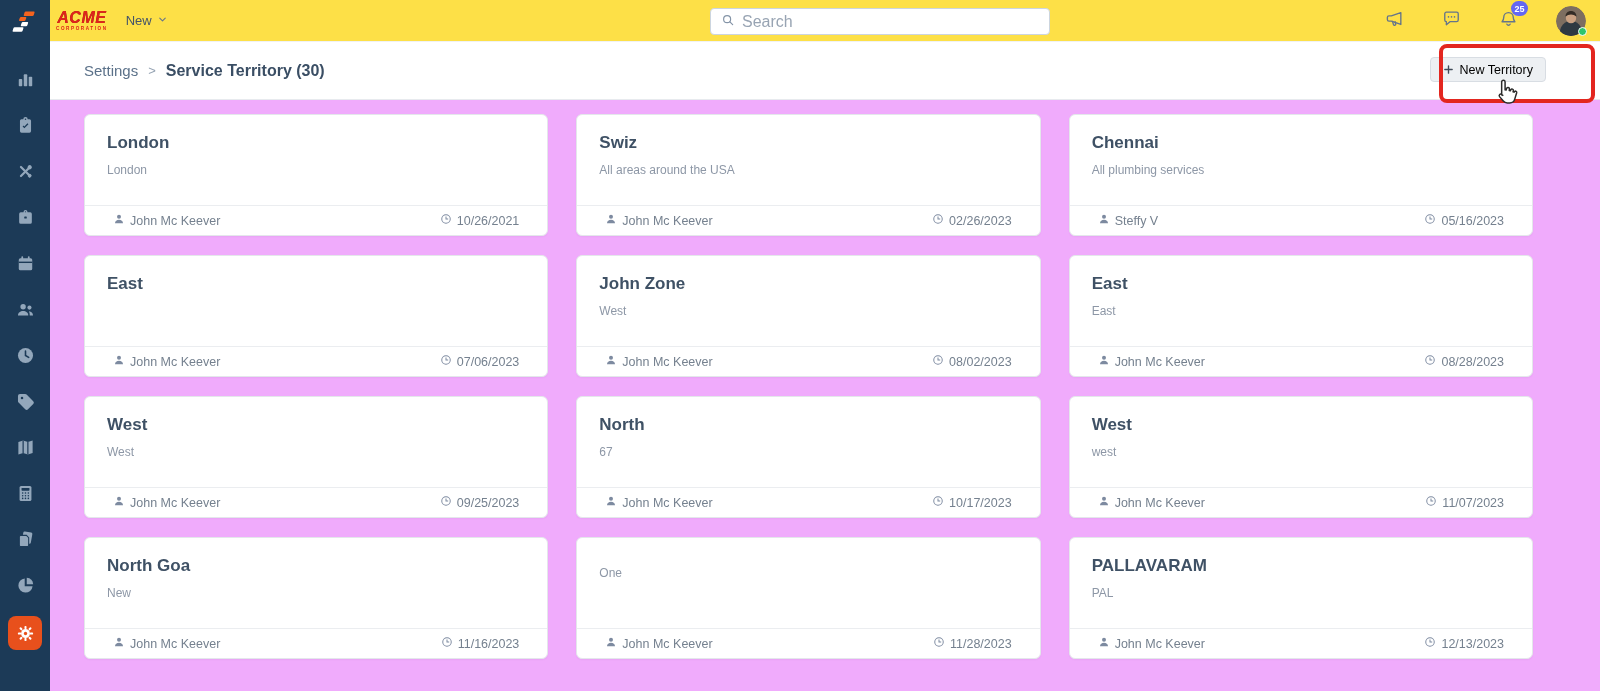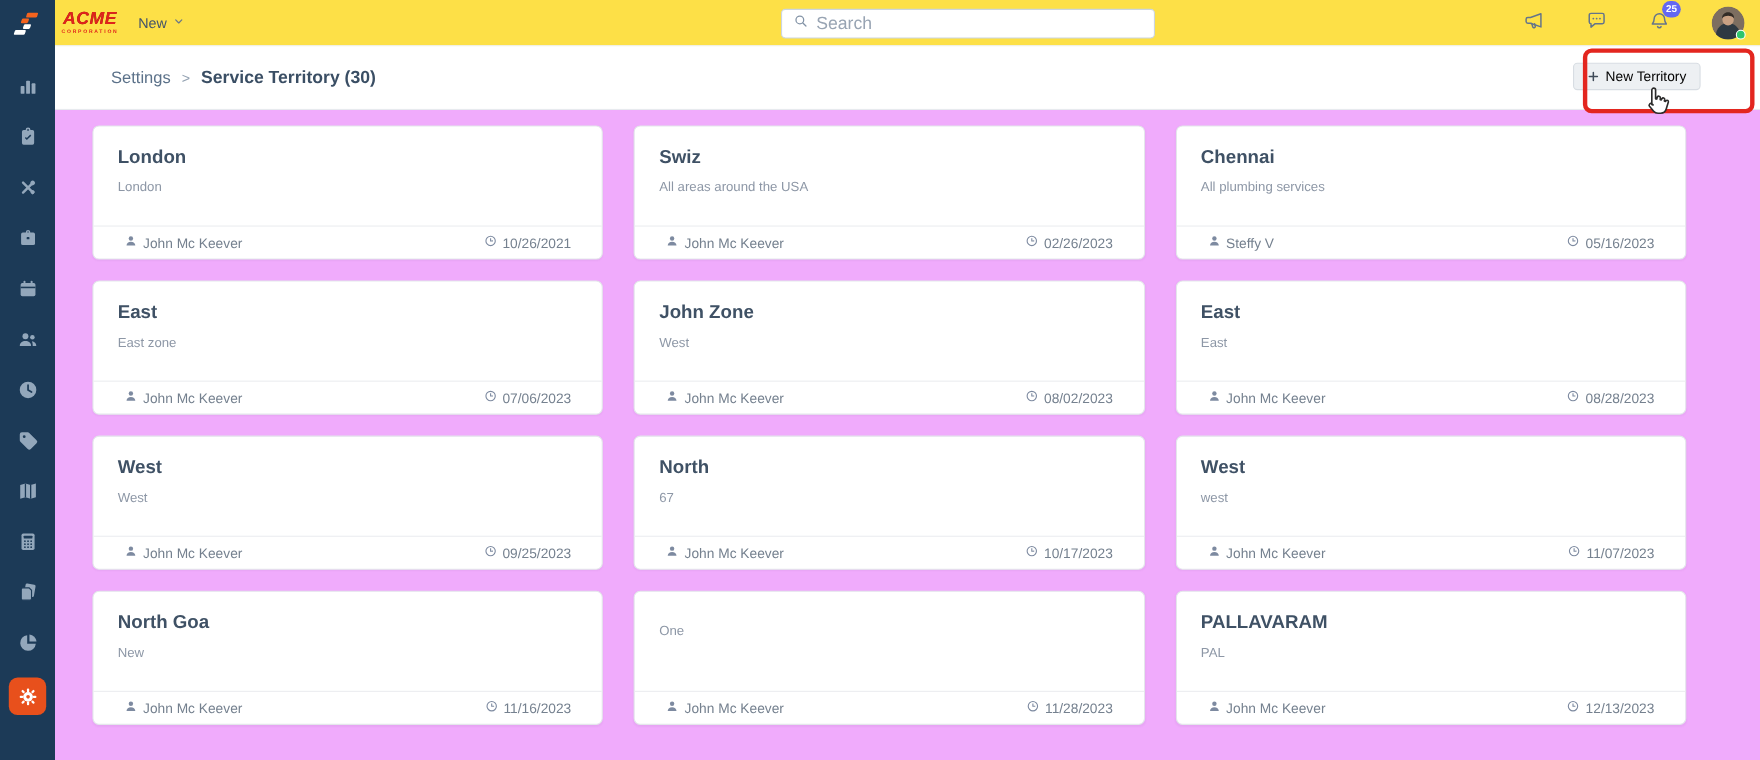--- a/index.html
+++ b/index.html
@@ -34,21 +34,21 @@
 
   .topbar-right { margin-left:auto; display:flex; align-items:center; gap:38px; }
   .top-icon { color:#64748b; cursor:pointer; display:flex; position:relative; }
   .top-icon svg { width:19px; height:19px; }
   .badge { position:absolute; top:-8px; right:-10px; background:#6467f2; color:#fff; font-size:9px; font-weight:700; min-width:17px; height:15px; border-radius:8px; display:flex; align-items:center; justify-content:center; padding:0 3px; }
   .avatar-wrap { position:relative; width:30px; height:30px; cursor:pointer; }
   .avatar-wrap svg { width:30px; height:30px; border-radius:50%; display:block; }
   .online-dot { position:absolute; right:-1px; bottom:0; width:9px; height:9px; background:#2fc56d; border:1.5px solid #fff; border-radius:50%; }
 
   
-  .crumb-bar { height:58px; background:#fff; border-bottom:1px solid #e7eaee; display:flex; align-items:center; padding:0 51px; position:relative; z-index:5; }
+  .crumb-bar { height:58px; background:#fff; border-bottom:1px solid #e7eaee; display:flex; align-items:center; padding:0 34px; position:relative; z-index:5; }
   .crumb-parent { font-size:15px; color:#5b7189; cursor:pointer; }
   .crumb-sep { margin:0 10px; font-size:13px; color:#94a2b2; }
   .crumb-current { font-size:16px; font-weight:700; color:#3a4e64; }
 
   .new-territory-btn { position:absolute; right:54px; top:15px; height:25px; background:#edf0f3; border:1px solid #d8dde3; border-radius:4px; display:flex; align-items:center; gap:6px; padding:0 12px; font-size:12.5px; color:#000000; cursor:pointer; font-family:inherit; }
   .new-territory-btn svg { width:11px; height:11px; color:#404b59; }
 
   .annotation-rect { position:absolute; right:5px; top:2px; width:156px; height:59px; border:4px solid #e3261f; border-radius:8px; pointer-events:none; }
   .cursor-glyph { position:absolute; left:1442px; top:36px; width:28px; height:32px; pointer-events:none; z-index:9; }
 
@@ -373,21 +373,20 @@
                     <path d="M12 2.5A9.5 9.5 0 1 0 21.5 12 9.5 9.5 0 0 0 12 2.5zm0 17A7.5 7.5 0 1 1 19.5 12 7.5 7.5 0 0 1 12 19.5zm1-8.3V7h-2v6h5.4v-2z"></path>
                   </svg></span>
                 <span>05/16/2023</span>
               </span>
           </div>
         </div>
 
         <div class="card">
           <div class="card-body">
               <div class="card-title">East</div>
-              <div class="card-desc">East zone</div>
             </div>
           <div class="card-footer">
             <span class="meta">
                 <span><svg viewBox="0 0 24 24" fill="currentColor">
                     <circle cx="12" cy="7.5" r="4"></circle>
                     <path d="M4 20.5c0-4.2 3.6-6.8 8-6.8s8 2.6 8 6.8z"></path>
                   </svg></span>
                 <span>John Mc Keever</span>
               </span>
             <span class="meta">

